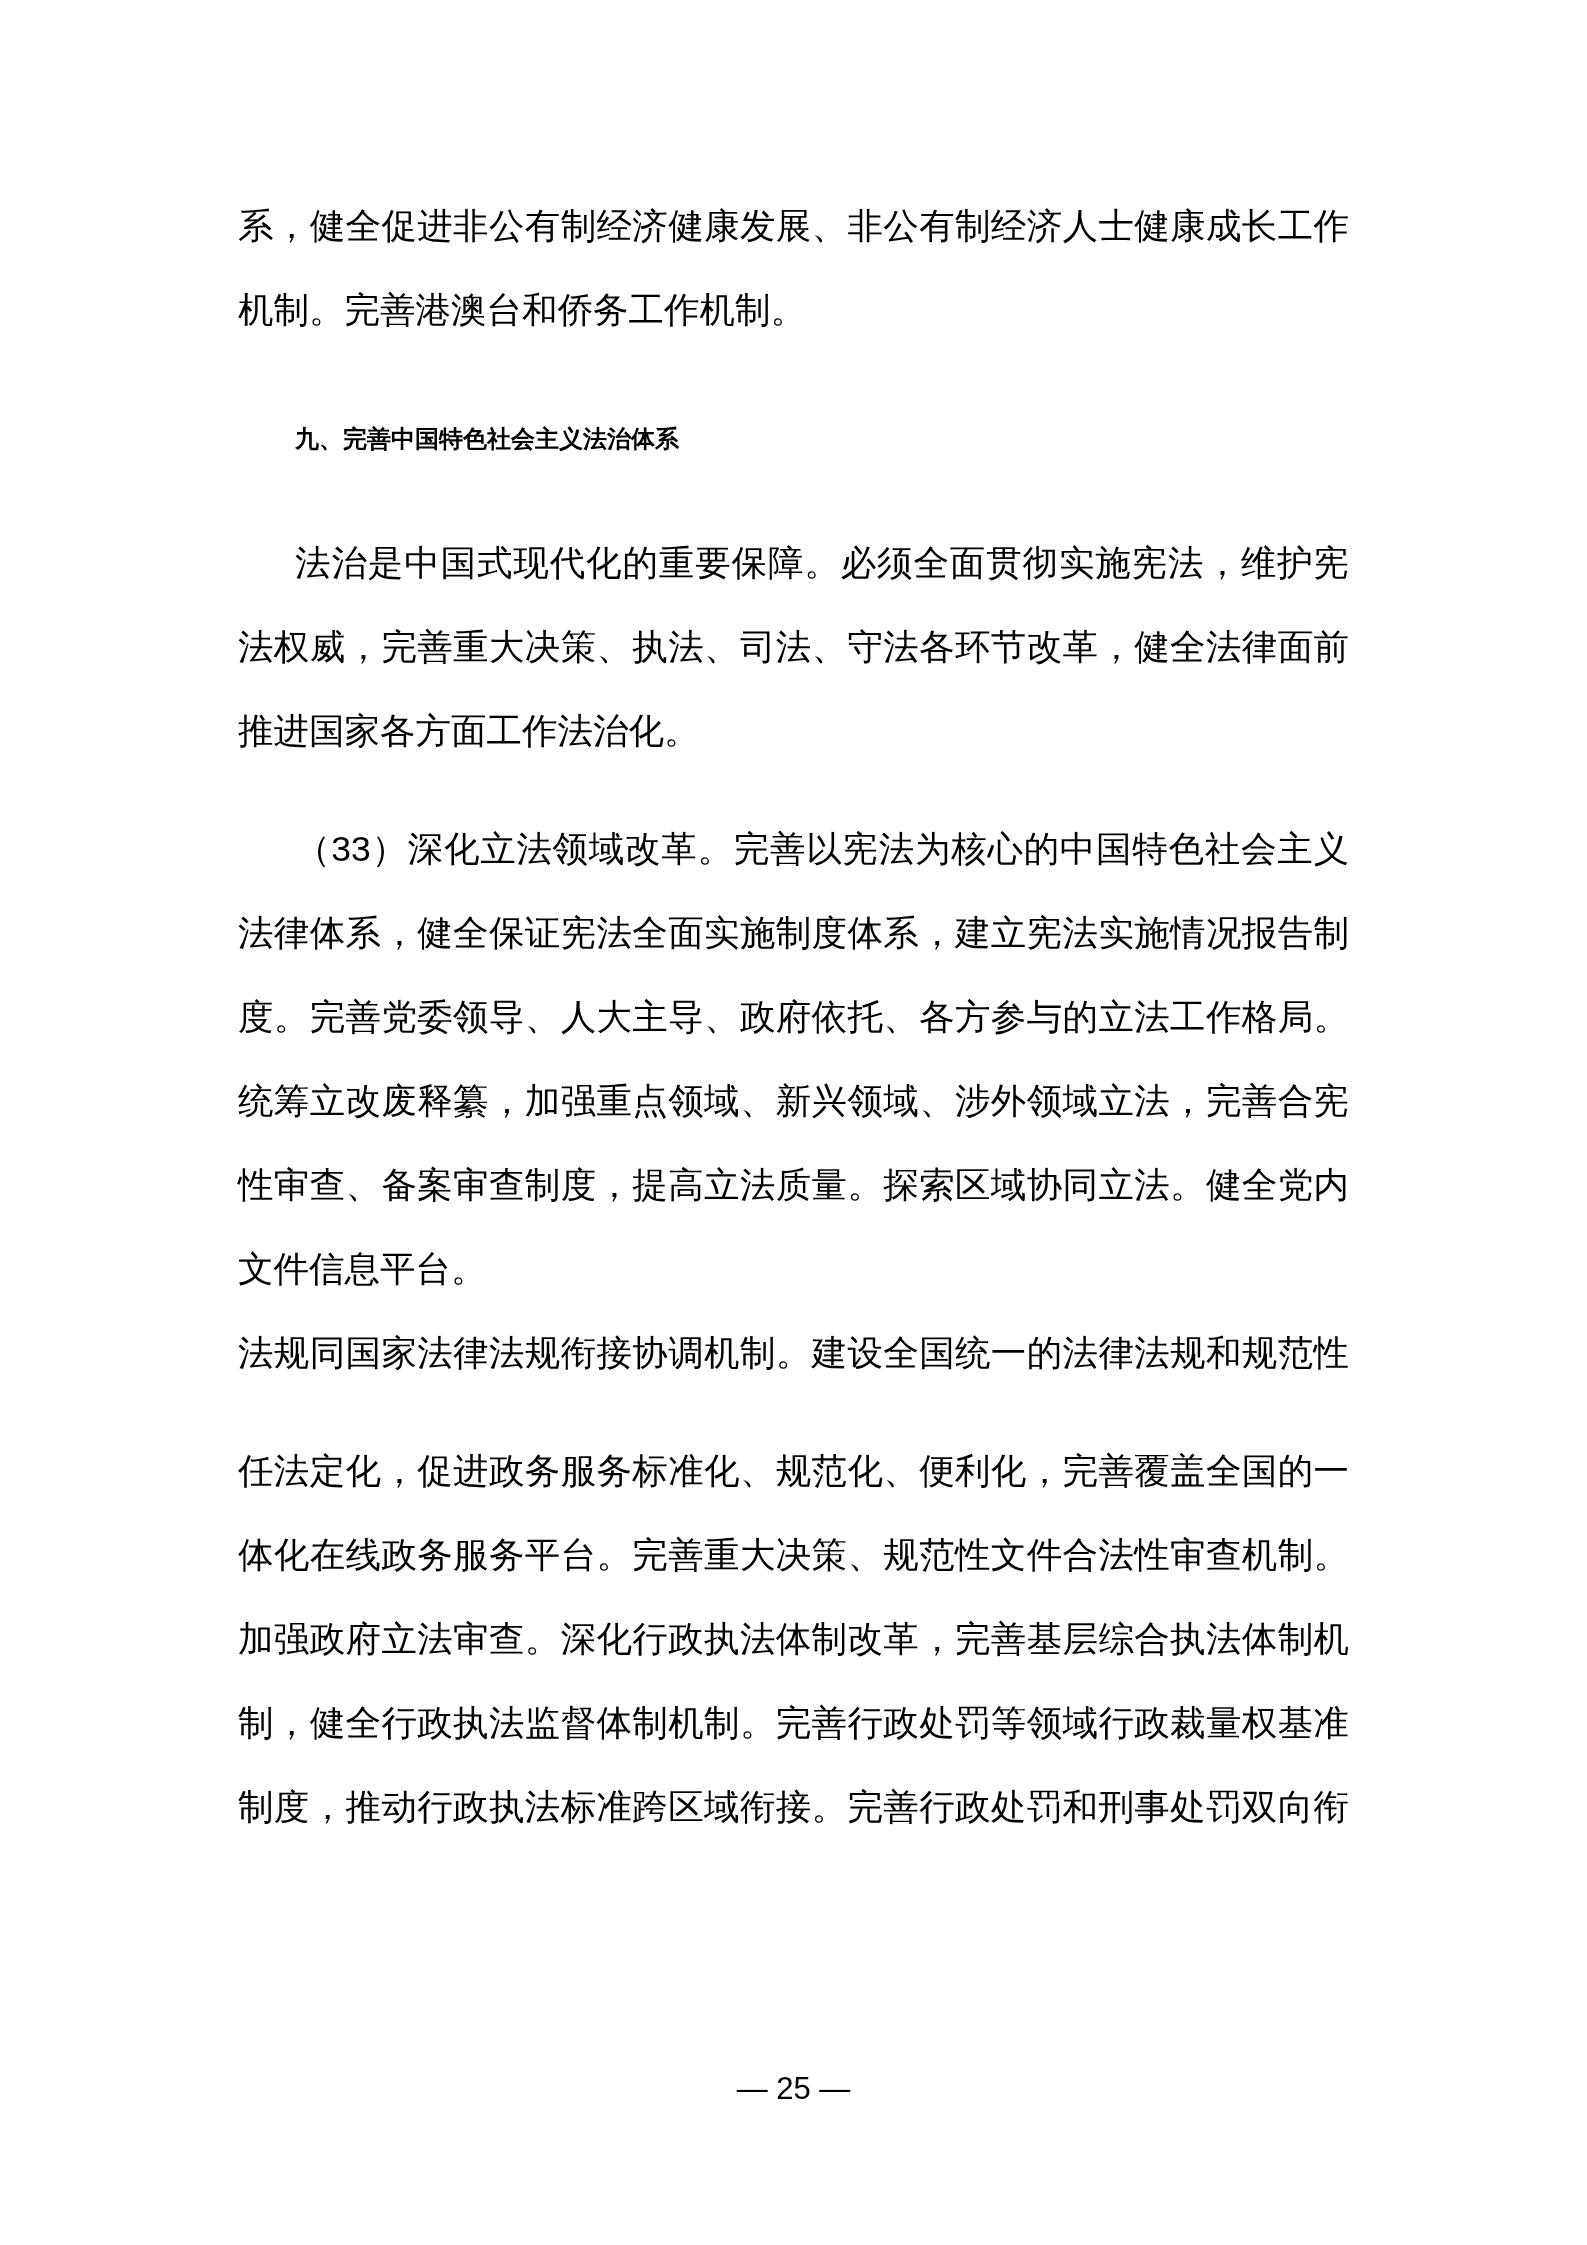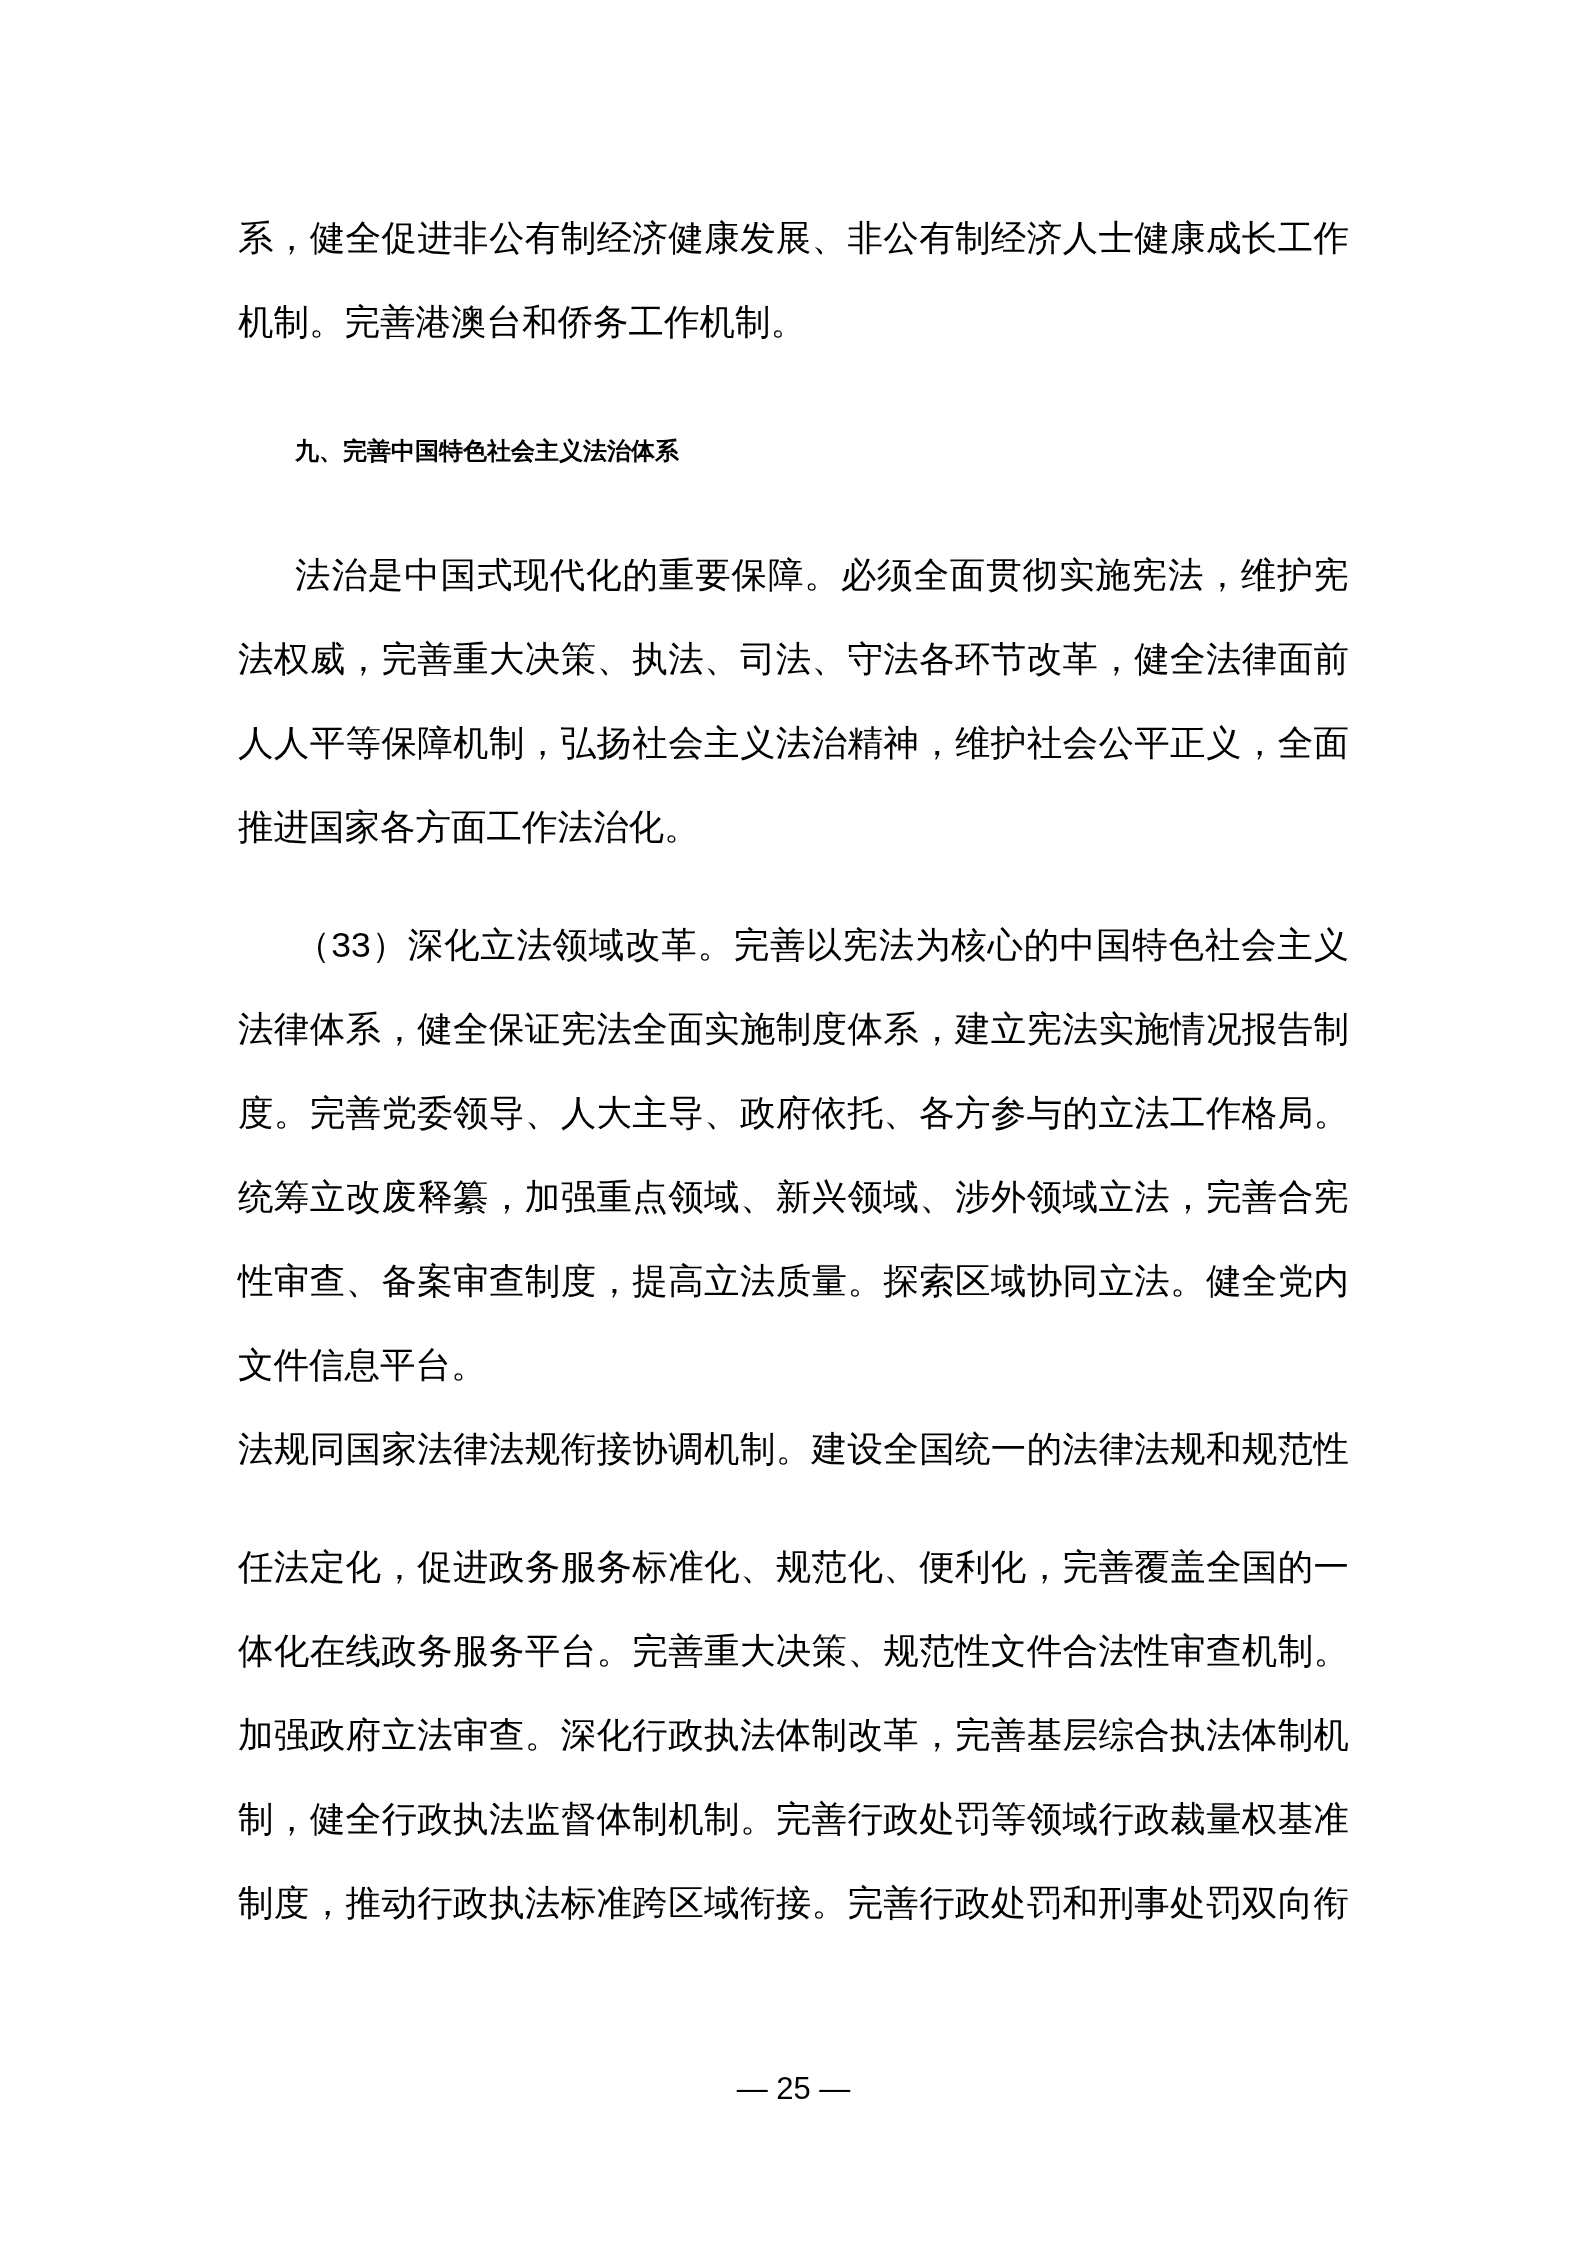--- a/index.html
+++ b/index.html
@@ -11,21 +11,21 @@
     position: relative;
     width: 1587px;
     height: 2245px;
     background: #ffffff;
     color: #000000;
     font-family: "Liberation Sans", sans-serif;
     overflow: hidden;
   }
   .content {
     position: absolute;
-    top: 196px;
+    top: 184px;
     left: 238px;
     width: 1111px;
   }
   .para { margin: 0; }
   .line {
     font-size: 35.5px;
     line-height: 84px;
     height: 84px;
     color: #000000;
   }
@@ -70,21 +70,20 @@
     <div class="para para-prev">
       <div class="line j">系，健全促进非公有制经济健康发展、非公有制经济人士健康成长工作</div>
       <div class="line last">机制。完善港澳台和侨务工作机制。</div>
     </div>
 
     <h2 class="heading">九、完善中国特色社会主义法治体系</h2>
 
     <div class="para para-intro">
       <div class="line j indent">法治是中国式现代化的重要保障。必须全面贯彻实施宪法，维护宪</div>
       <div class="line j">法权威，完善重大决策、执法、司法、守法各环节改革，健全法律面前</div>
-      <div class="line j">人人平等保障机制，弘扬社会主义法治精神，维护社会公平正义，全面</div>
       <div class="line last">推进国家各方面工作法治化。</div>
     </div>
 
     <div class="para para-item">
       <div class="line j indent">（33）深化立法领域改革。完善以宪法为核心的中国特色社会主义</div>
       <div class="line j">法律体系，健全保证宪法全面实施制度体系，建立宪法实施情况报告制</div>
       <div class="line j">度。完善党委领导、人大主导、政府依托、各方参与的立法工作格局。</div>
       <div class="line j">统筹立改废释纂，加强重点领域、新兴领域、涉外领域立法，完善合宪</div>
       <div class="line j">性审查、备案审查制度，提高立法质量。探索区域协同立法。健全党内</div>
       <div class="line last">文件信息平台。</div>

